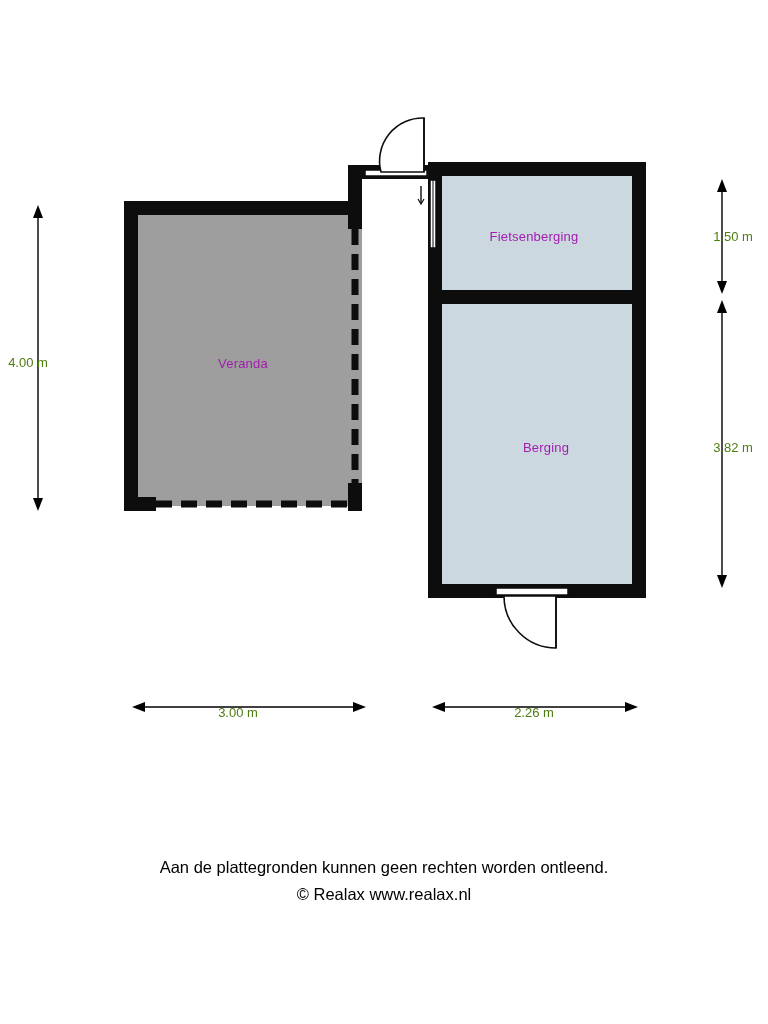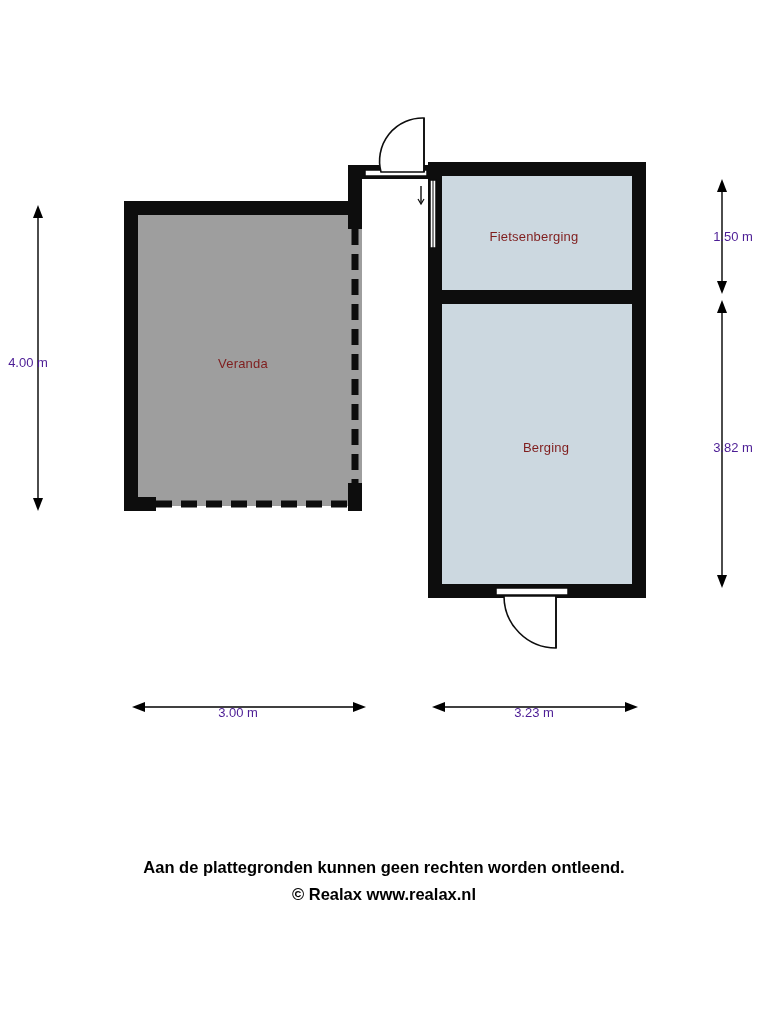--- a/index.html
+++ b/index.html
@@ -18,39 +18,39 @@
   #floorplan {
     position: absolute;
     left: 0;
     top: 0;
     width: 768px;
     height: 1024px;
   }
   .room-label {
     position: absolute;
     font-size: 13px;
-    color: #7f1d1d;
+    color: #a21caf;
     white-space: nowrap;
     transform: translate(-50%, -50%);
     letter-spacing: 0.2px;
   }
   .dim-label {
     position: absolute;
     font-size: 13px;
-    color: #4c1d95;
+    color: #4d7c0f;
     white-space: nowrap;
     transform: translate(-50%, -50%);
   }
   .disclaimer {
     position: absolute;
     left: 0;
     width: 768px;
     text-align: center;
     font-size: 16.5px;
-    font-weight: bold;
+    font-weight: normal;
     color: #000000;
   }
   .disclaimer.line1 { top: 858px; }
   .disclaimer.line2 { top: 850px; margin-top: 35px; }
 </style>
 </head>
 <body>
 
 <svg id="floorplan" viewBox="0 0 768 1024">
 
@@ -141,16 +141,16 @@
 </svg>
 
 <div class="room-label" style="left:243px; top:363px;">Veranda</div>
 <div class="room-label" style="left:534px; top:236px;">Fietsenberging</div>
 <div class="room-label" style="left:534px; top:447px;margin-left:12px;">Berging</div>
 
 <div class="dim-label" style="left:28px; top:362px;">4.00 m</div>
 <div class="dim-label" style="left:733px; top:236px;">1.50 m</div>
 <div class="dim-label" style="left:733px; top:447px;">3.82 m</div>
 <div class="dim-label" style="left:238px; top:712px;">3.00 m</div>
-<div class="dim-label" style="left:534px; top:712px;">3.23 m</div>
+<div class="dim-label" style="left:534px; top:712px;">2.26 m</div>
 
 <div class="disclaimer line1">Aan de plattegronden kunnen geen rechten worden ontleend.</div>
 <div class="disclaimer line2">© Realax www.realax.nl</div>
 
 </body></html>

